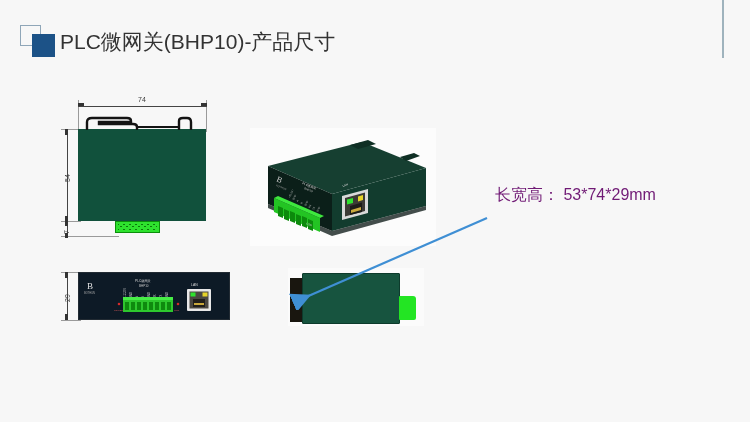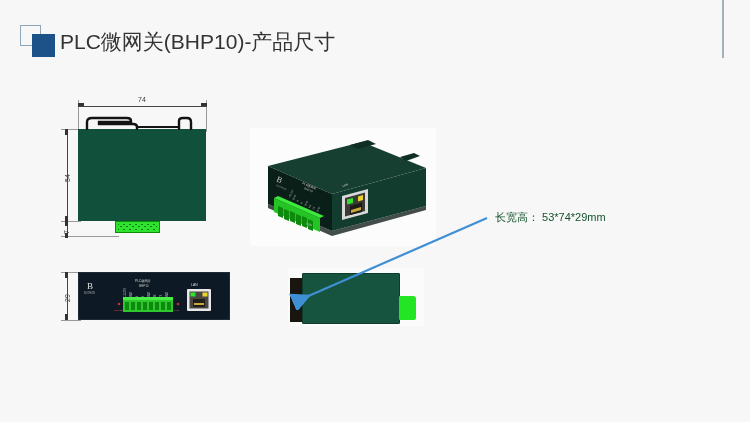--- a/index.html
+++ b/index.html
@@ -196,25 +196,24 @@
     pointer-events: none;
   }
 
   
   .spec-text {
     position: absolute;
     left: 495px; top: 180px;
     width: 240px;
   }
   .spec-line {
-    font-size: 11px;
-    color: #14532d;
+    font-size: 16px;
+    color: #701a75;
     line-height: 30px;
     white-space: nowrap;
-    margin-top: 22px;
   }
 </style>
 </head>
 <body>
 
 <div class="slide">
 
   <div class="header">
     <div class="logo-mark">
       <div class="logo-outline"></div>

